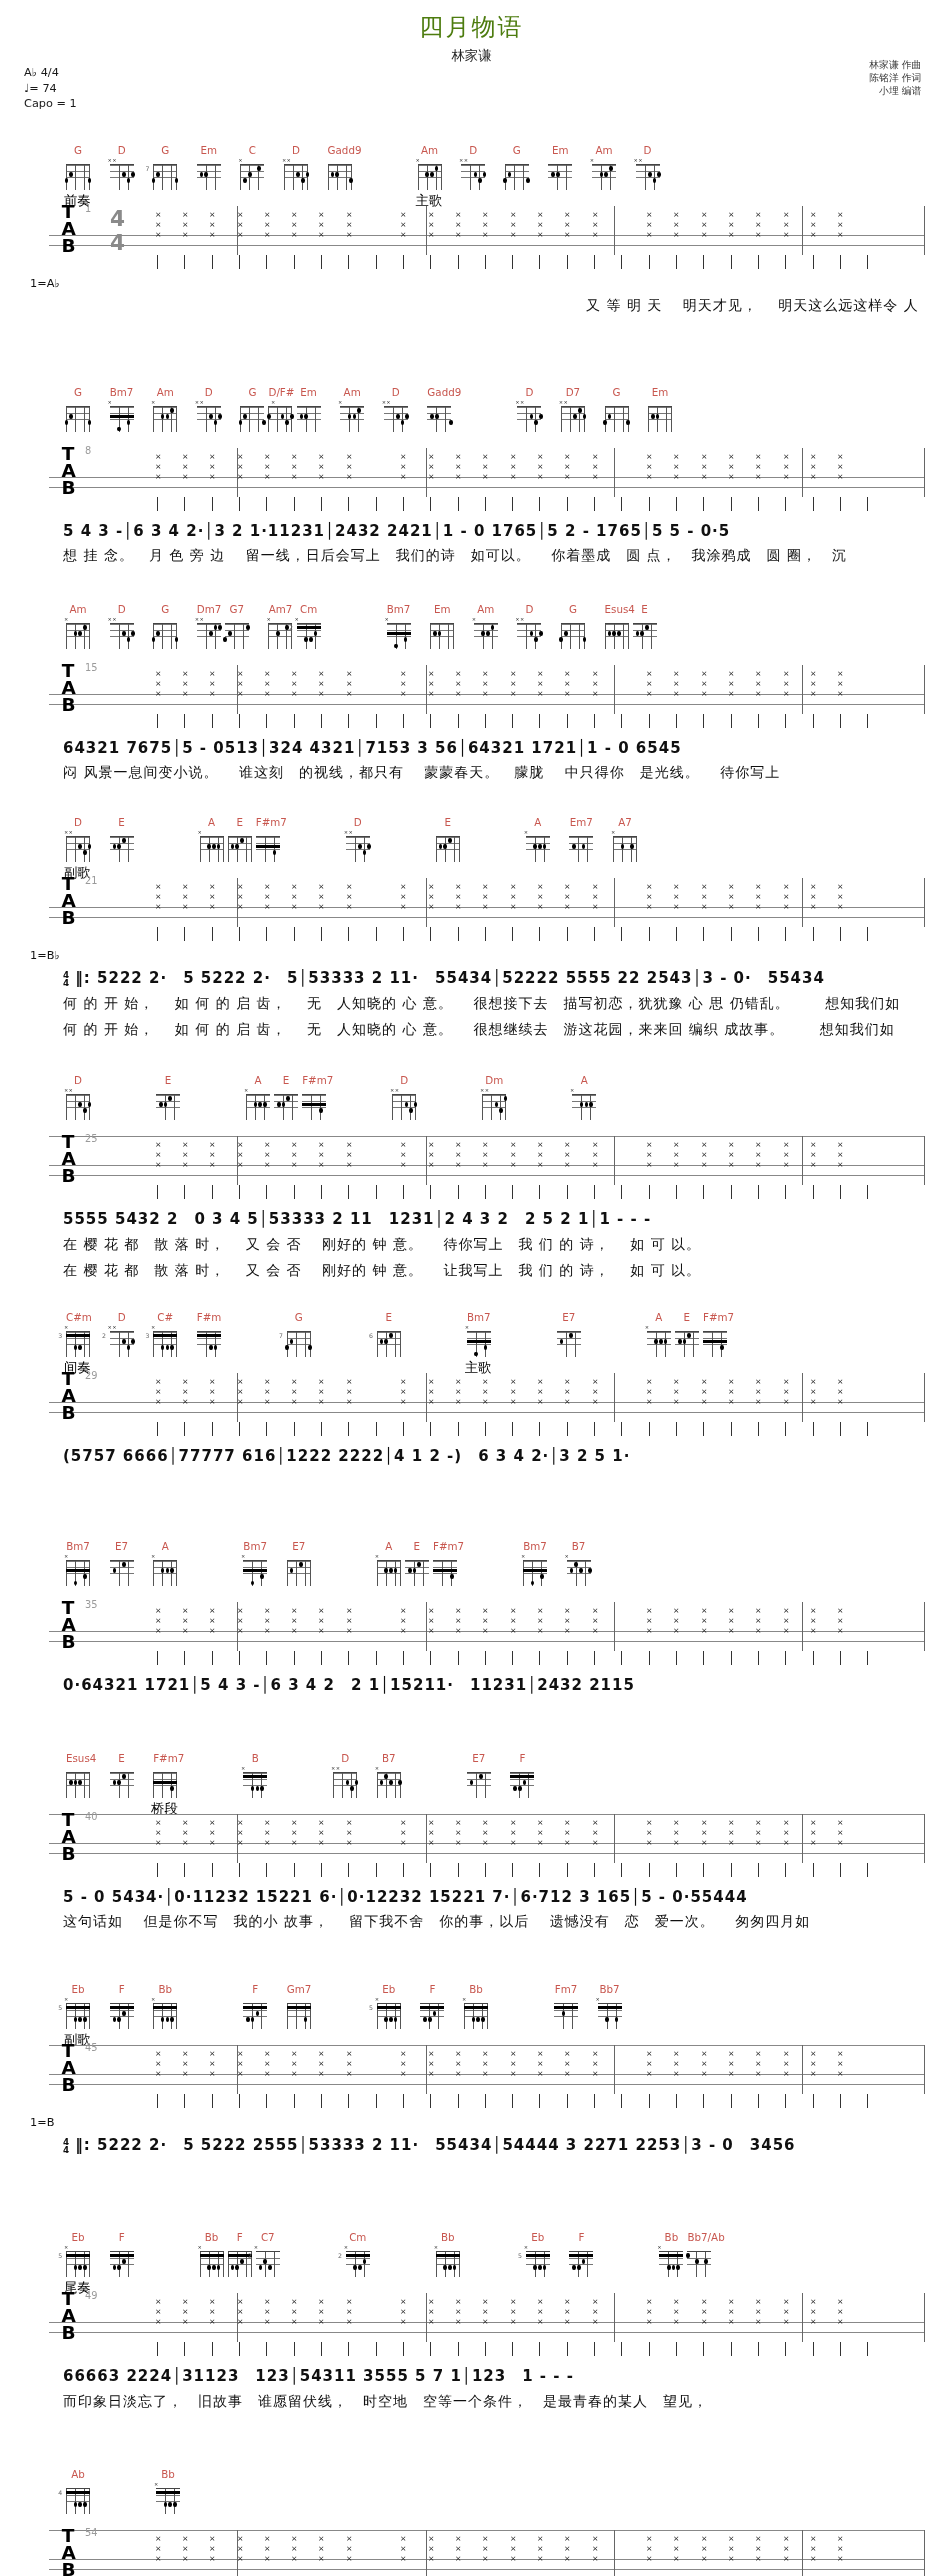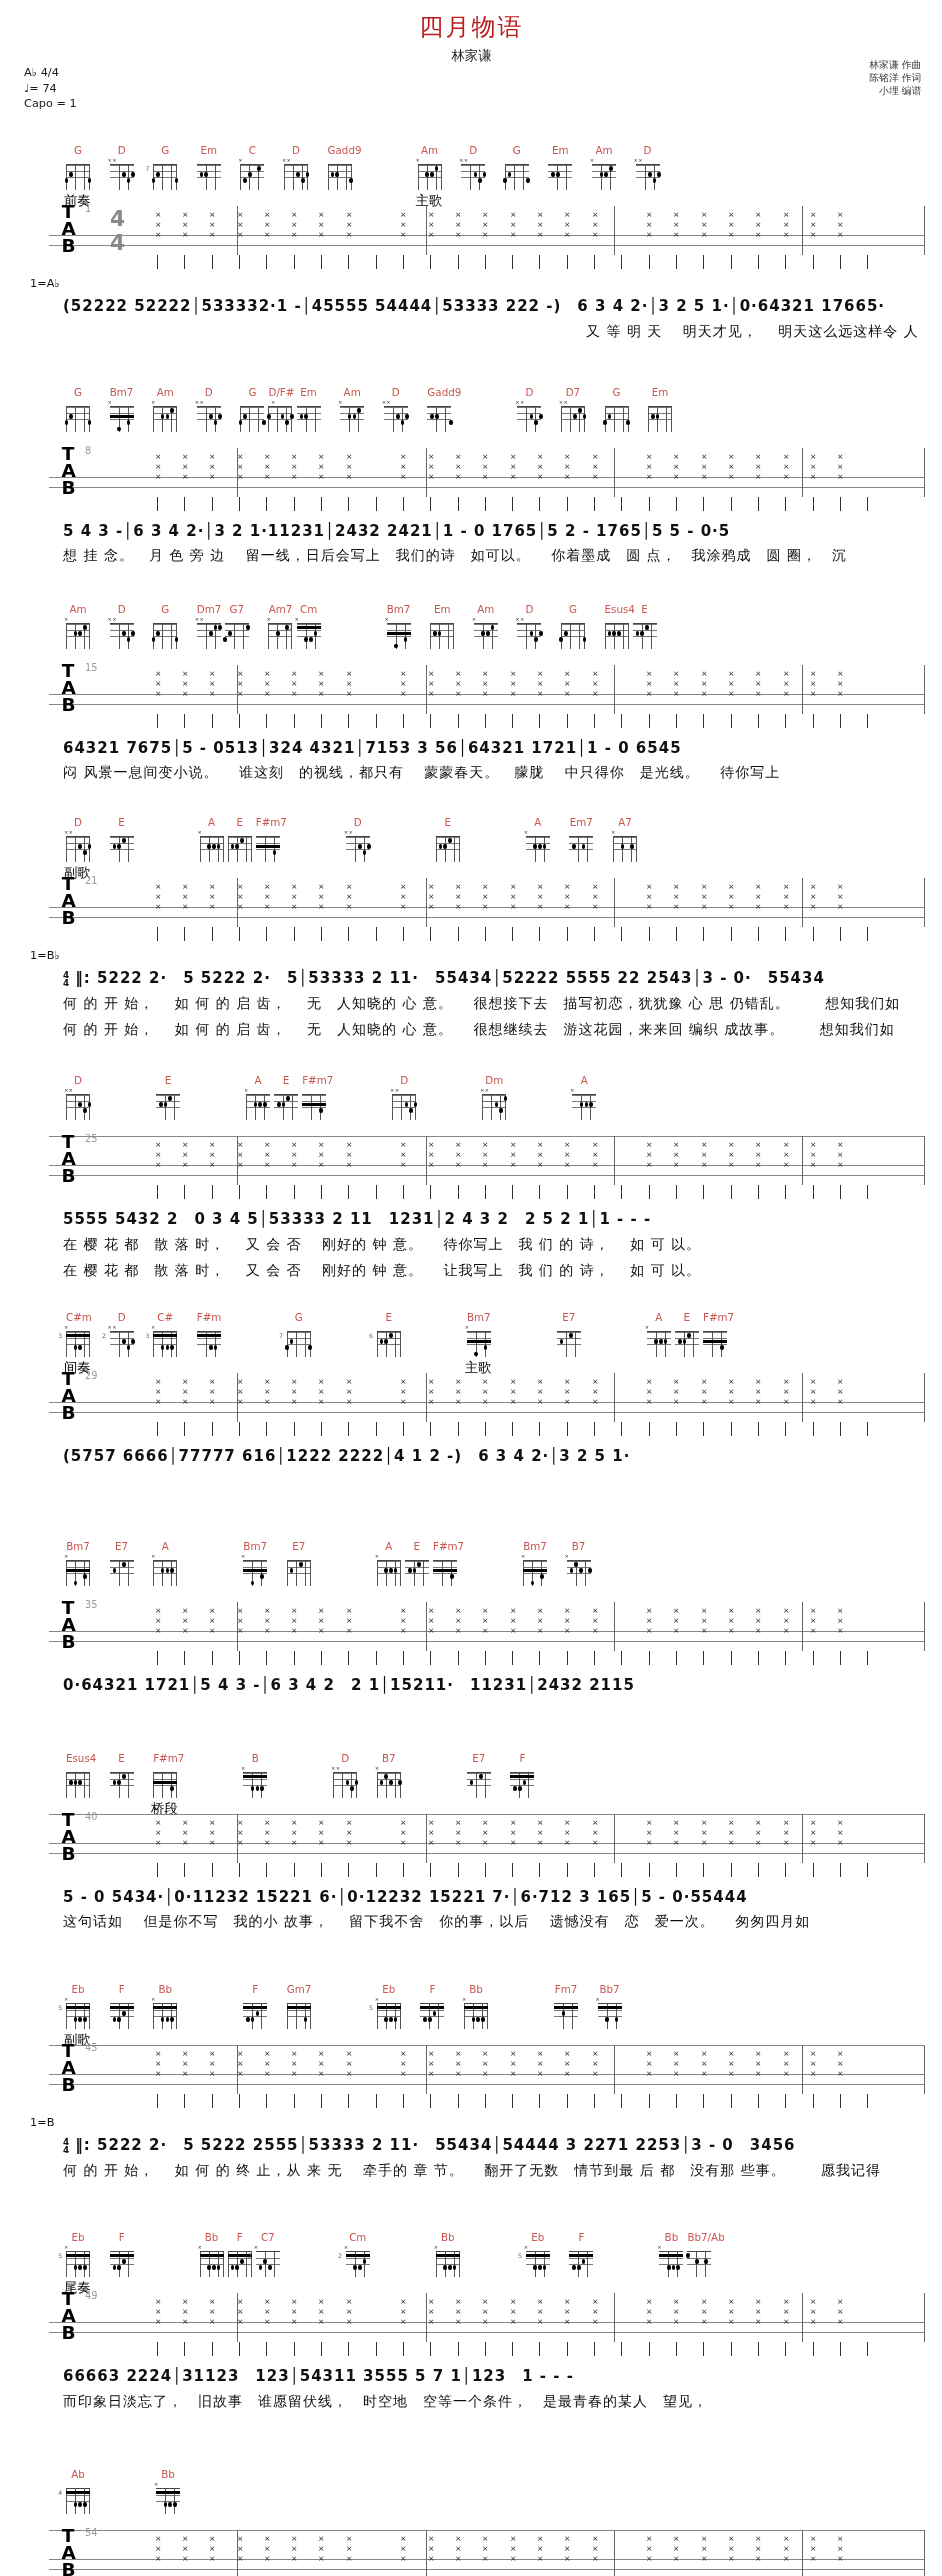--- a/index.html
+++ b/index.html
@@ -3,21 +3,21 @@
 <meta charset="utf-8">
 <style>
   html,body{margin:0;padding:0;}
   body{
     width:943px;height:2651px;position:relative;background:#ffffff;
     font-family:"DejaVu Sans", sans-serif;color:#111;overflow:hidden;
   }
   
   .meta{position:absolute;left:24px;top:65px;font-size:11.3px;line-height:15.5px;color:#1a1a1a;}
   .titleblock{position:absolute;left:0;top:11.3px;width:100%;text-align:center;}
-  .title{font-size:24px;letter-spacing:2.1px;color:#b91c1c;}
+  .title{font-size:24px;letter-spacing:2.1px;color:#4d7c0f;}
   .subtitle{font-size:13.4px;margin-top:4.1px;color:#222;}
   .credits{position:absolute;right:21.6px;top:58px;text-align:right;font-size:9.8px;line-height:13px;color:#3a3a3a;}
   
   .system{position:absolute;left:0;width:943px;}
   .chord-row{display:flex;align-items:flex-end;margin-left:66px;height:47px;}
   .chord{position:relative;width:24px;margin-left:19.6px;flex:none;}
   .chord.tight{margin-left:4.1px;}
   .chord.sep{margin-left:66px;}
   .chord:first-child{margin-left:0;}
   .cname{color:var(--red);font-size:10.3px;text-align:center;margin-bottom:7.7px;white-space:nowrap;}
@@ -298,21 +298,20 @@
           <span class="beatx" style="left: 761px; top: 24px;">×</span>
           <div class="stem" style="left: 764px;"></div>
           <span class="beatx" style="left: 788px; top: 4.6px;">×</span>
           <span class="beatx" style="left: 788px; top: 14.4px;">×</span>
           <span class="beatx" style="left: 788px; top: 24px;">×</span>
           <div class="stem" style="left: 791px;"></div>
           <div class="stem" style="left: 818px;"></div>
         </div>
       </div>
       <div class="keylabel">1=A♭</div>
-      <div class="notation"><span>(52222 52222│533332·1 -│45555 54444│53333 222 -)　6 3 4 2·│3 2 5 1·│0·64321 17665·</span></div>
       <div class="lyric" style="padding-left: 523px;">又 等 明 天　 明天才见，　 明天这么远这样令 人</div>
     </div>
     <div class="system" style="top: 385px;">
       <div class="chord-row">
         <div class="chord">
           <div class="cname">G</div>
           <div class="cgrid">
             <div class="cdot" style="left: -1.5px; top: 13.4px;"></div>
             <div class="cdot" style="left: 3.1px; top: 7.2px;"></div>
             <div class="cdot" style="left: 21.6px; top: 13.4px;"></div>
@@ -2010,21 +2009,20 @@
           <div class="stem" style="left: 764px;"></div>
           <span class="beatx" style="left: 788px; top: 4.6px;">×</span>
           <span class="beatx" style="left: 788px; top: 14.4px;">×</span>
           <span class="beatx" style="left: 788px; top: 24px;">×</span>
           <div class="stem" style="left: 791px;"></div>
           <div class="stem" style="left: 818px;"></div>
         </div>
       </div>
       <div class="keylabel">1=B</div>
       <div class="notation"><span class="tsfrac"><i>4</i><i>4</i></span><span>‖: 5222 2·　5 5222 2555│53333 2 11·　55434│54444 3 2271 2253│3 - 0　3456</span></div>
-      <div class="lyric">何 的 开 始，　 如 何 的 终 止，从 来 无　 牵手的 章 节。　 翻开了无数　情节到最 后 都　没有那 些事。　　 愿我记得</div>
     </div>
     <div class="system" style="top: 2230px;">
       <div class="chord-row">
         <div class="chord">
           <div class="cname">Eb</div>
           <div class="cgrid">
             <span class="cbase">5</span>
             <span class="cx" style="left: -2.1px;">×</span>
             <div class="cbarre" style="top: 2.1px;"></div>
             <div class="cdot" style="left: 7.7px; top: 13.4px;"></div>

